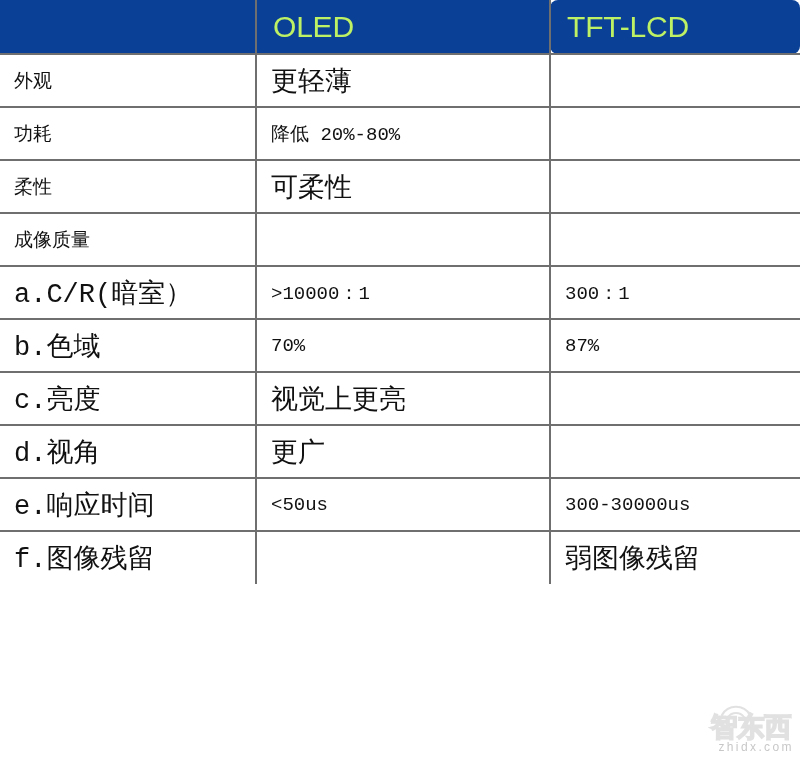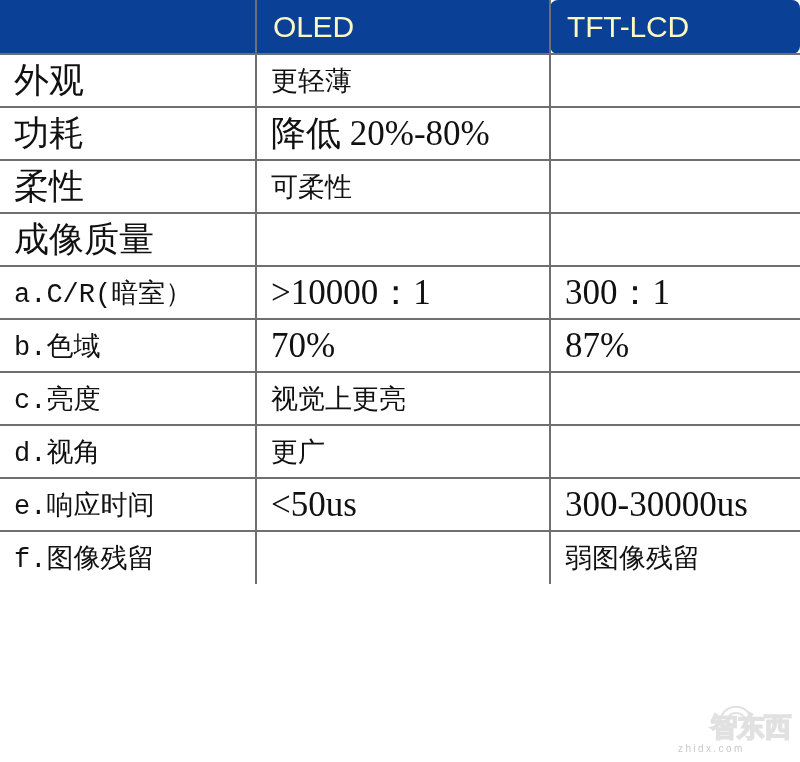--- a/index.html
+++ b/index.html
@@ -51,21 +51,21 @@
     padding: 0;
   }
   tr.hdr th:last-child { border-right: none; border-radius: 8px; }
 
   
   tr.body td {
     height: 53px;
     box-sizing: border-box;
     padding: 0 0 0 14px;
     vertical-align: middle;
-    font-size: 35px;
+    font-size: 19px;
     color: #111111;
     border-top: 2px solid #6f6f6f;
     border-right: 2px solid #6f6f6f;
     background: #ffffff;
     white-space: nowrap;
     overflow: hidden;
   }
   tr.body td:last-child { border-right: none; }
 
   
@@ -74,21 +74,21 @@
     font-size: 27px;
     padding-left: 16px;
   }
   
   td.label.latin {
     font-family: Liberation Mono, monospace;
     font-size: 27px;
   }
 
   
-  td.val { font-family: Liberation Serif, serif; }
+  td.val { font-family: Liberation Mono, monospace; }
   td.val.cjk {
     font-family: "DejaVu Serif", "Liberation Serif", serif;
     font-size: 27px;
   }
 
   td.shade { background: #D9D9D9; }
 
   
   tr.body.last td { }
 
@@ -100,22 +100,22 @@
     width: 116px;
     height: 54px;
     pointer-events: none;
     opacity: 0.55;
   }
   #watermark .wm-sub {
     position: absolute;
     left: 0;
     bottom: 2px;
     width: 116px;
-    text-align: left;
-    font-size: 10px;
+    text-align: right;
+    font-size: 12px;
     letter-spacing: 2.4px;
     color: #9a9a9a;
     font-family: "Liberation Sans", sans-serif;
   }
   #watermark .wm-main {
     position: absolute;
     left: 15px;
     top: 10px;
     width: 116px;
     text-align: center;
@@ -127,21 +127,21 @@
     font-weight: bold;
   }
   #watermark .wm-arc {
     position: absolute;
     left: 42px;
     top: 0px;
     width: 32px;
     height: 16px;
   }
 </style>
-<style>tr.hdr th{background:#0A4096;color:#fef9c3;border-right-color:#6F6F6F;}tr.body td{border-top-color:#6F6F6F;border-right-color:#6F6F6F;}td.shade{background:#D9D9D9;}</style></head>
+<style>tr.hdr th{background:#0A4096;color:#bef264;border-right-color:#6F6F6F;}tr.body td{border-top-color:#6F6F6F;border-right-color:#6F6F6F;}td.shade{background:#D9D9D9;}</style></head>
 <body>
 
 <div id="page">
 
   <table class="compare">
     <colgroup>
       <col class="c-label">
       <col class="c-oled">
       <col class="c-tft">
     </colgroup>

